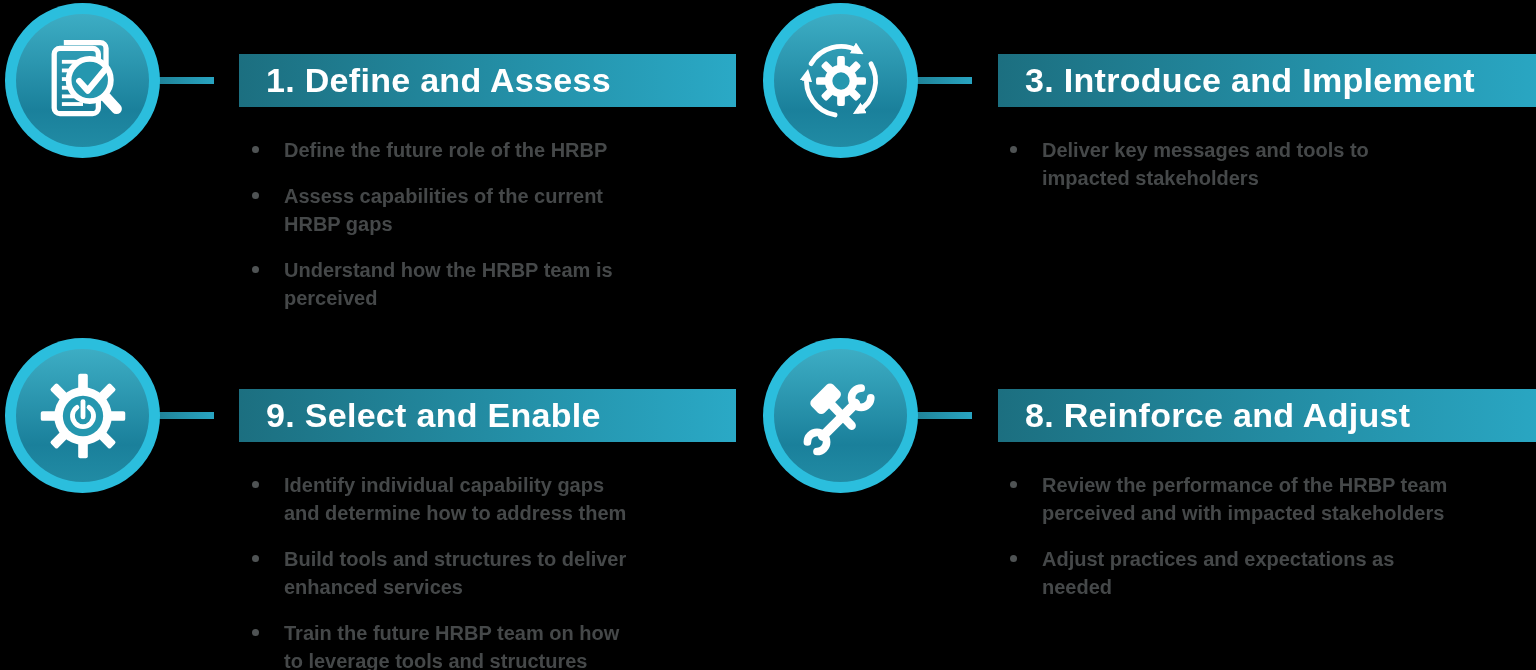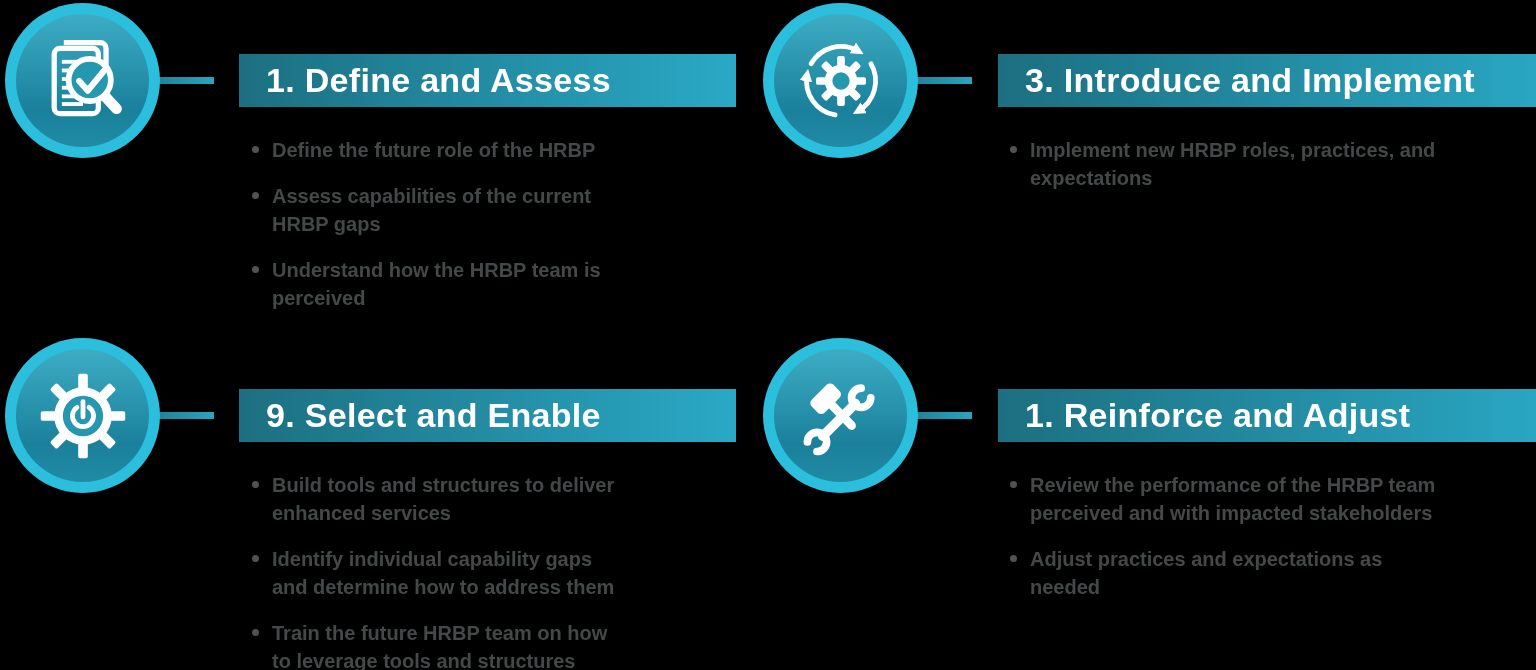--- a/index.html
+++ b/index.html
@@ -24,21 +24,21 @@
   .banner{position:absolute;left:203px;top:54px;height:53px;
           background:linear-gradient(90deg,#1c6f80 0%,#2aa9c6 100%);
           color:#fff;font-size:34px;font-weight:bold;letter-spacing:.3px;
           line-height:53px;padding-left:27px;box-sizing:border-box;margin-left:36px;}
   .col-left  .banner{width:497px;}
   .col-right .banner{left:204px;width:569px;}
 
   .bullets{position:absolute;left:252px;top:136px;margin:0;padding:0;list-style:none;}
   .col-left  .bullets{width:470px;}
   .col-right .bullets{width:524px;}
-  .bullets li{display:flex;gap:13px;margin:0 0 18px 0;}
+  .bullets li{display:flex;gap:25px;margin:0 0 18px 0;}
   .bullets .dot{flex:none;width:7px;height:7px;border-radius:50%;
                 background:#4f5354;margin-top:10px;}
   .bullets .bullet-text{flex:1;white-space:pre-line;color:#454849;
                 font-size:20px;line-height:28px;font-weight:bold;}
 
   .ic-stroke{fill:none;stroke:#fff;}
 </style>
 </head>
 <body>
 
@@ -111,28 +111,28 @@
         </svg>
       </div>
     </div>
     <div class="banner">
       <span>9. Select and Enable</span>
     </div>
     <ul class="bullets">
 
         <li>
           <span class="dot"></span>
+          <span class="bullet-text">Identify individual capability gaps
+and determine how to address them</span>
+        </li>
+
+        <li>
+          <span class="dot"></span>
           <span class="bullet-text">Build tools and structures to deliver
 enhanced services</span>
-        </li>
-
-        <li>
-          <span class="dot"></span>
-          <span class="bullet-text">Identify individual capability gaps
-and determine how to address them</span>
         </li>
 
         <li>
           <span class="dot"></span>
           <span class="bullet-text">Train the future HRBP team on how
 to leverage tools and structures</span>
         </li>
       </ul>
   </section>
 
@@ -165,44 +165,44 @@
           <circle cx="50" cy="50" r="9" fill="#2597af"></circle>
         </svg>
       </div>
     </div>
     <div class="banner">
       <span>3. Introduce and Implement</span>
     </div>
     <ul class="bullets">
 
 
-
-        <li>
-          <span class="dot"></span>
-          <span class="bullet-text">Implement new HRBP roles, practices, and
-expectations</span>
-        </li>
+        <li>
+          <span class="dot"></span>
+          <span class="bullet-text">Deliver key messages and tools to
+impacted stakeholders</span>
+        </li>
+
       </ul>
   </section>
 
   <section class="step col-right row-bottom">
     <div class="connector"></div>
     <div class="icon-circle">
       <div class="inner">
         <svg viewBox="0 0 100 100">
           <rect x="-16" y="-9.5" width="32" height="19" rx="5" fill="#fff" transform="translate(34 32) rotate(-45)"></rect>
           <line x1="38" y1="36" x2="61" y2="60" stroke="#fff" stroke-width="9" stroke-linecap="round"></line>
           <line x1="31" y1="71" x2="65" y2="37" stroke="#fff" stroke-width="10" stroke-linecap="round"></line>
           <path class="ic-stroke" d="M81 31 A10 10 0 1 1 71 21" stroke-width="8" stroke-linecap="round"></path>
           <path class="ic-stroke" d="M15 77 A10 10 0 1 1 25 87" stroke-width="8" stroke-linecap="round"></path>
         </svg>
       </div>
     </div>
     <div class="banner">
-      <span>1. Reinforce and Adjust</span>
+      <span>8. Reinforce and Adjust</span>
     </div>
     <ul class="bullets">
 
         <li>
           <span class="dot"></span>
           <span class="bullet-text">Review the performance of the HRBP team
 perceived and with impacted stakeholders</span>
         </li>
 
 

